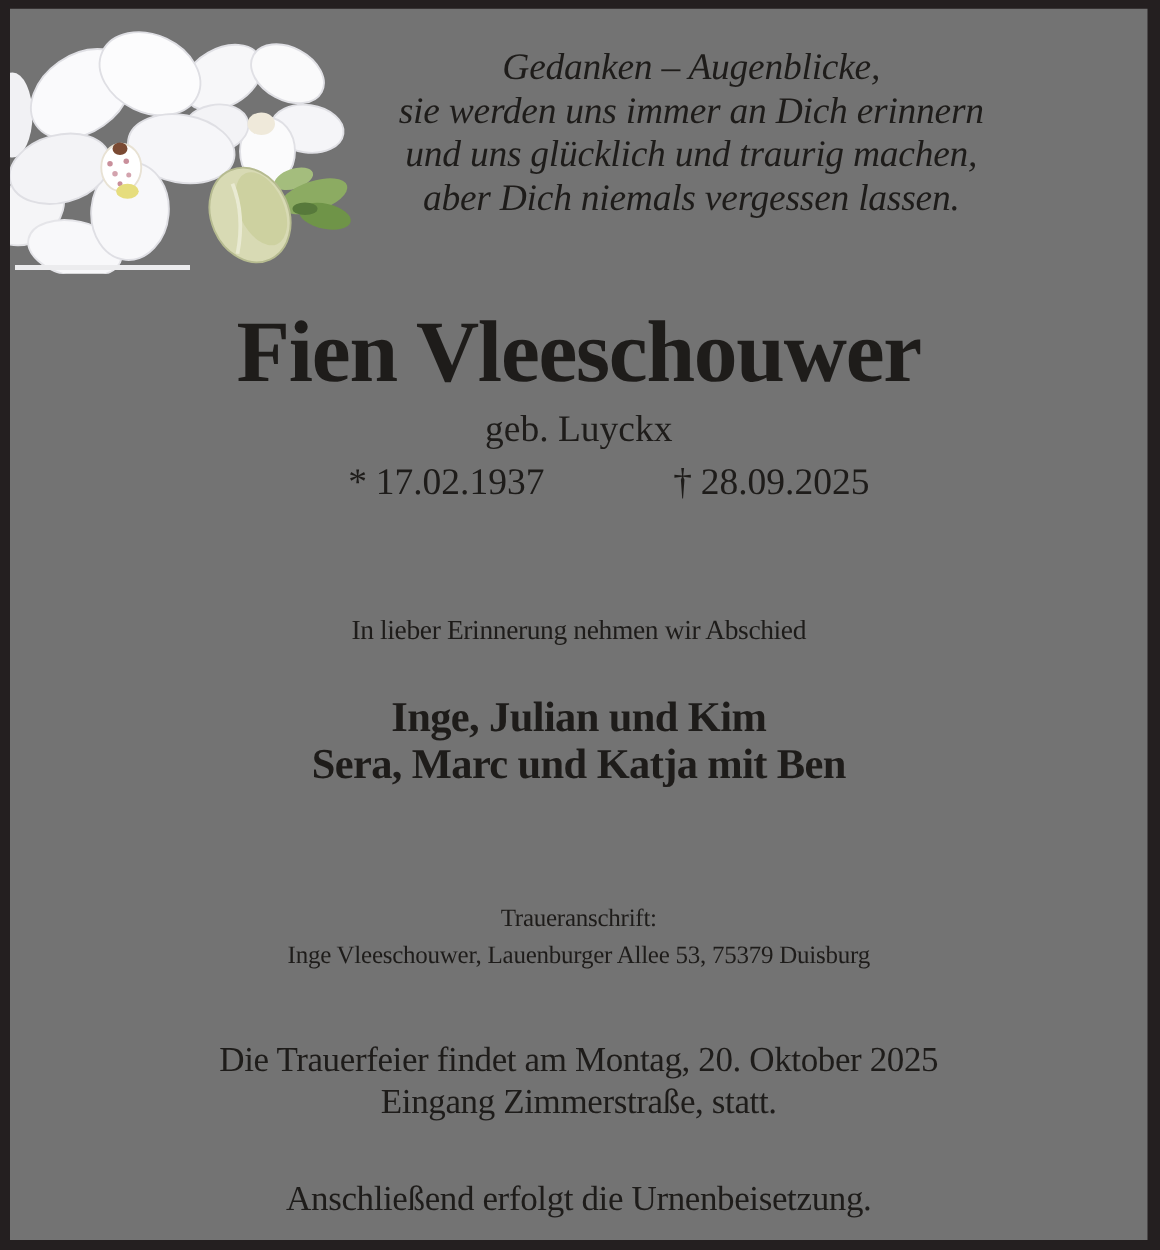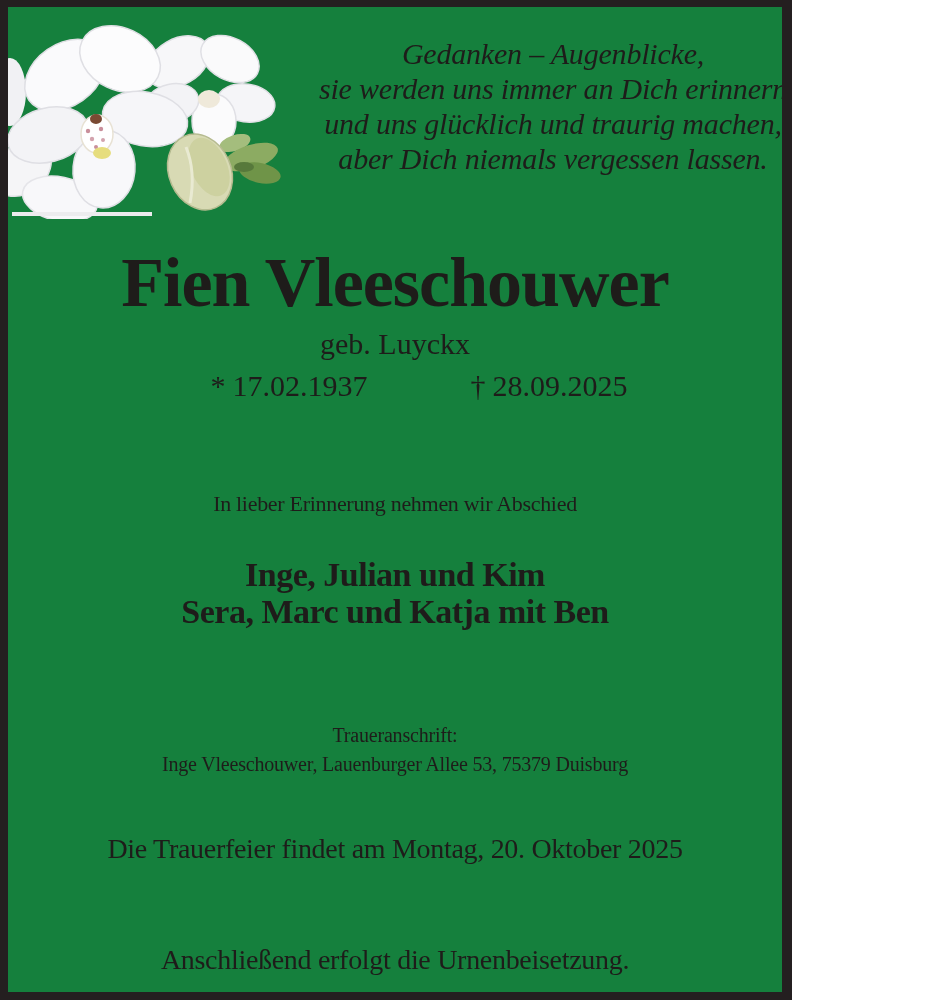--- a/index.html
+++ b/index.html
@@ -1,20 +1,20 @@
 <!DOCTYPE html>
 <html><head>
 <meta charset="utf-8">
 <style>
   html,body { margin:0; padding:0; background:#ffffff; }
   .page {
     position:relative;
-    width:792px; height:1000px;
+    width:928px; height:1000px;
     box-sizing:border-box;
-    background:#15803d;
+    background:#737373;
     border-style:solid;
     border-color:#241f20;
     border-width:7px 10px 8px 8px;
     font-family:"Liberation Serif","DejaVu Serif",serif;
     color:#1e1c1a;
     overflow:hidden;
   }
   .abs { position:absolute; left:0; width:100%; text-align:center; }
 
   .flower { position:absolute; top:0; left:0; width:280px; height:212px; }
@@ -124,17 +124,18 @@
     <div>Sera, Marc und Katja mit Ben</div>
   </div>
 
   <div class="abs address-block">
     <div>Traueranschrift:</div>
     <div>Inge Vleeschouwer, Lauenburger Allee 53, 75379 Duisburg</div>
   </div>
 
   <div class="abs service-block">
     <div>Die Trauerfeier findet am Montag, 20. Oktober 2025</div>
+    <div>Eingang Zimmerstraße, statt.</div>
   </div>
 
   <div class="abs closing">Anschließend erfolgt die Urnenbeisetzung.</div>
 
 </div>
 
 </body></html>

